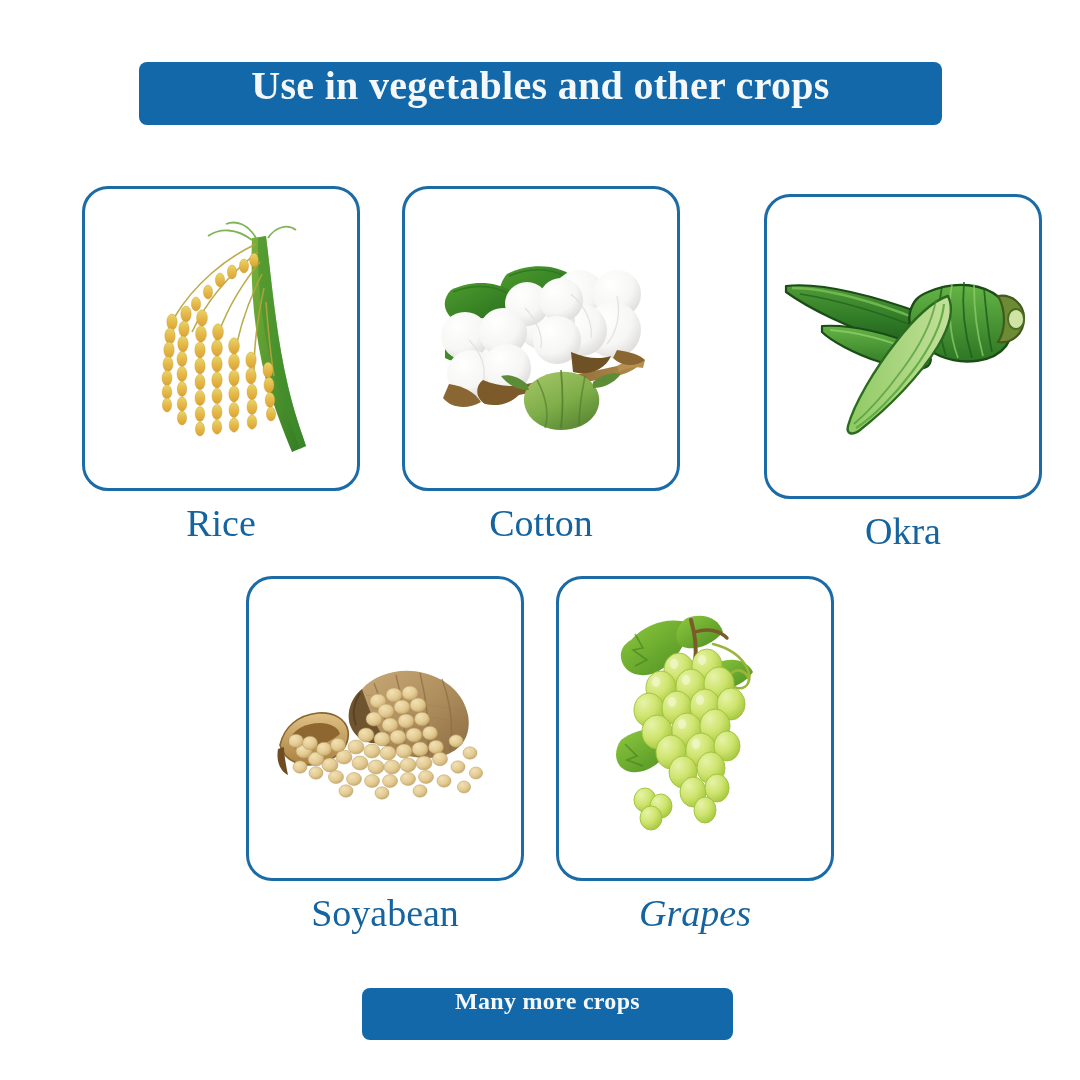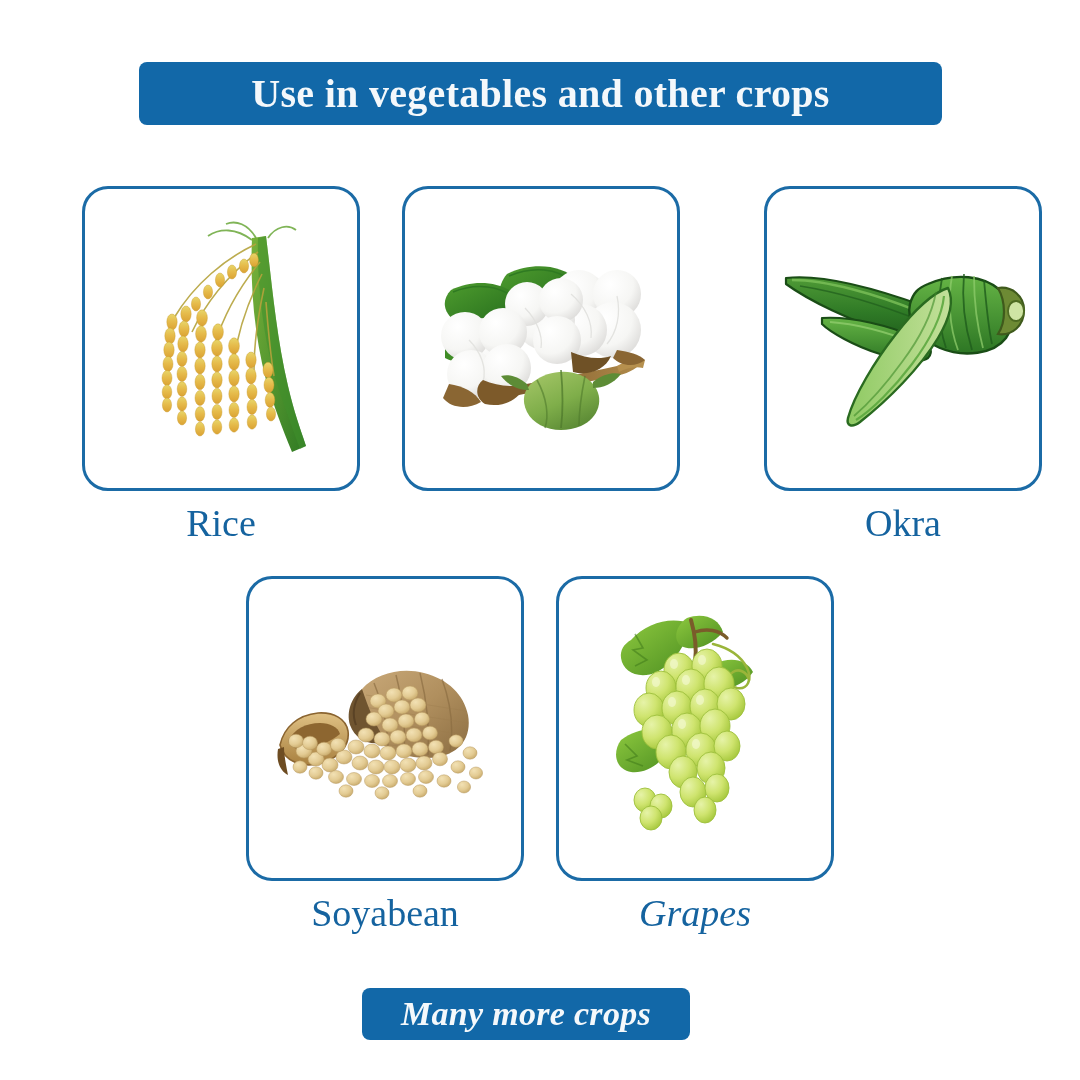--- a/index.html
+++ b/index.html
@@ -15,41 +15,39 @@
     font-family: "Liberation Serif", "DejaVu Serif", serif;
   }
 
   
   .banner {
     position: absolute;
     background: #1268a8;
     border-radius: 8px;
     color: #f4f8fb;
     display: flex;
-    align-items: center;
     justify-content: center;
     text-align: center;
     font-weight: 700;
     letter-spacing: 0.3px;
     box-sizing: border-box;
   }
   #banner-top {
     left: 139px;
     top: 62px;
     width: 803px;
     height: 63px;
     font-size: 40px;
   }
   #banner-bottom {
     left: 362px;
     top: 988px;
-    width: 328px;
+    width: 371px;
     height: 52px;
-    font-size: 34px;
-    font-style: italic;
+    font-size: 24px;
   }
 
   
   .card-wrap {
     position: absolute;
     width: 236px;
   }
   .card {
     width: 278px;
     height: 305px;
@@ -67,21 +65,21 @@
     width: 278px;
     text-align: center;
     color: #15639f;
     font-size: 38px;
     line-height: 48px;
     font-weight: 400;
   }
 
   #card-rice      { left: 82px;  top: 186px; }
   #card-cotton    { left: 402px; top: 186px; }
-  #card-okra      { left: 720px; top: 186px; padding-left: 44px; }
+  #card-okra      { left: 720px; top: 194px; padding-left: 44px; }
   #card-soyabean  { left: 236px; top: 576px; margin-left: 10px; }
   #card-grapes    { left: 556px; top: 576px; font-style: italic; }
 
   .art { display: block; }
 </style>
 </head>
 <body>
 
 <div class="banner" id="banner-top">
   <span>Use in vegetables and other crops</span>
@@ -262,20 +260,21 @@
       <path d="M196 116 C208 118 218 120 224 126 C214 134 200 132 192 124 Z" fill="#8a6633"></path>
 
       <path d="M112 148 C130 134 158 134 172 150 C184 164 178 184 160 192 C138 201 114 194 106 178 C100 166 103 155 112 148 Z" fill="url(#gPod)"></path>
       <path d="M140 136 C142 158 142 178 140 194" fill="none" stroke="#4f7a2c" stroke-width="1.8" opacity="0.75"></path>
       <path d="M116 146 C126 164 128 182 124 194" fill="none" stroke="#4f7a2c" stroke-width="1.6" opacity="0.6"></path>
       <path d="M164 142 C160 162 158 180 158 192" fill="none" stroke="#4f7a2c" stroke-width="1.6" opacity="0.6"></path>
       <path d="M106 150 C96 142 88 140 80 142 C88 152 98 156 108 156 Z" fill="#5d8c36"></path>
       <path d="M172 148 C182 140 192 138 200 140 C192 150 182 154 172 154 Z" fill="#5d8c36"></path>
     </svg>
   </div>
+  <div class="card-label">Cotton</div>
 </div>
 
 <div class="card-wrap" id="card-okra">
   <div class="card">
     <svg class="art" width="250" height="190" viewBox="0 0 250 190">
       <defs>
         <linearGradient id="oDark" x1="0" y1="0" x2="0" y2="1">
           <stop offset="0%" stop-color="#4f9a36"></stop>
           <stop offset="55%" stop-color="#2f7a26"></stop>
           <stop offset="100%" stop-color="#1f5d1c"></stop>

